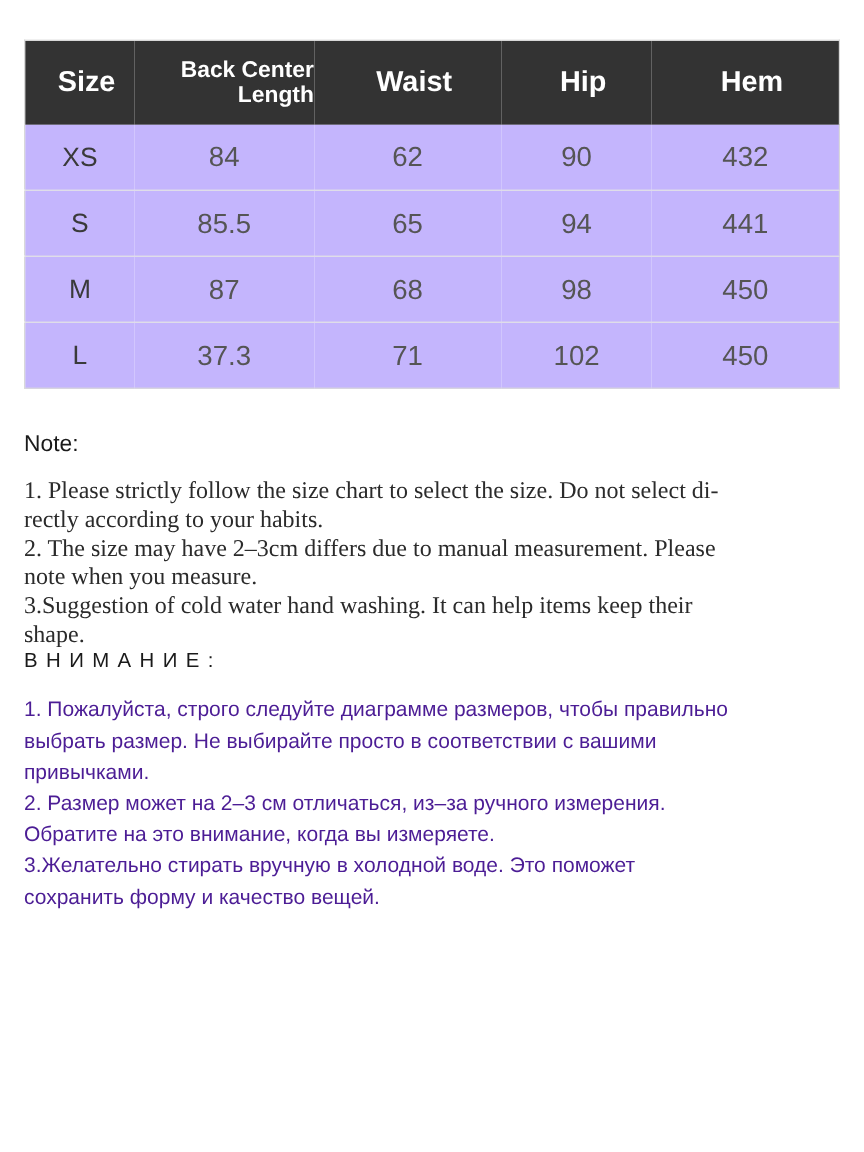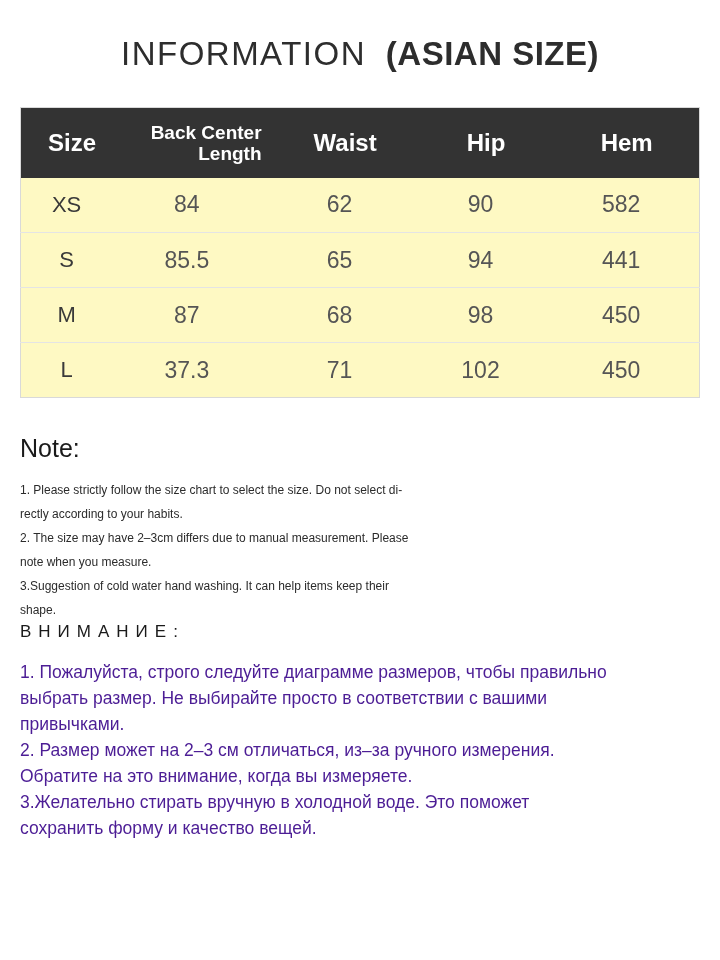--- a/index.html
+++ b/index.html
@@ -55,65 +55,62 @@
     font-weight: 600;
     text-align: right;
   }
   .size-table tbody td {
     height: 55px;
     text-align: center;
     vertical-align: middle;
     font-size: 23px;
     color: #555555;
     border-bottom: 1px solid #e4e4e4;
-    background: #fef9c3;
+    background: #c4b5fd;
   }
   .size-table tbody td.size-cell {
     font-size: 22px;
     color: #3a3a3a;
   }
   .size-table tbody tr:last-child td { border-bottom: none; }
 
   
   .note-heading {
     margin-top: 36px;
-    font-size: 25px;
+    font-size: 19px;
     font-weight: 400;
     color: #1a1a1a;
   }
   .note-body {
     margin-top: 15px;
-    font-size: 12px;
+    font-size: 20px;
     line-height: 24px;
     color: #2b2b2b;
     white-space: pre-line;
+    font-family: Liberation Serif, serif;
   }
   .attention-heading {
     font-size: 17px;
     font-weight: 400;
     letter-spacing: 7px;
     color: #1a1a1a;
   }
   .attention-body {
     margin-top: 17px;
     font-size: 17.5px;
     line-height: 26px;
     color: #4c1d95;
     white-space: pre-line;
   }
 </style>
 </head>
 <body>
 
 <div class="page">
 
-  <div class="title">
-    <span class="t-normal">INFORMATION</span>
-    <span class="t-normal">&nbsp;</span><span class="t-bold">(ASIAN SIZE)</span>
-  </div>
 
   <table class="size-table">
     <colgroup>
       <col class="c1">
         <col class="c2">
         <col class="c3">
         <col class="c4">
         <col class="c5">
     </colgroup>
     <thead>
@@ -124,21 +121,21 @@
         <th>Hip</th>
         <th>Hem</th>
       </tr>
     </thead>
     <tbody>
       <tr>
         <td class="size-cell">XS</td>
         <td>84</td>
         <td>62</td>
         <td>90</td>
-        <td>582</td>
+        <td>432</td>
       </tr>
       <tr>
         <td class="size-cell">S</td>
         <td>85.5</td>
         <td>65</td>
         <td>94</td>
         <td>441</td>
       </tr>
       <tr>
         <td class="size-cell">M</td>

